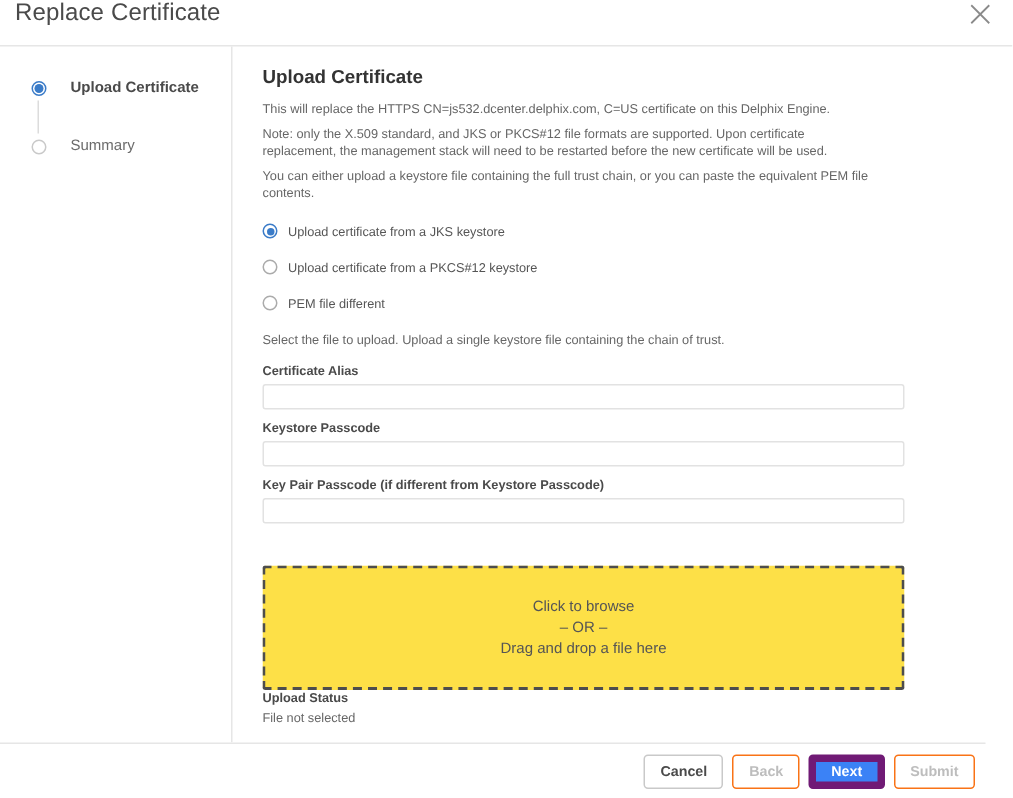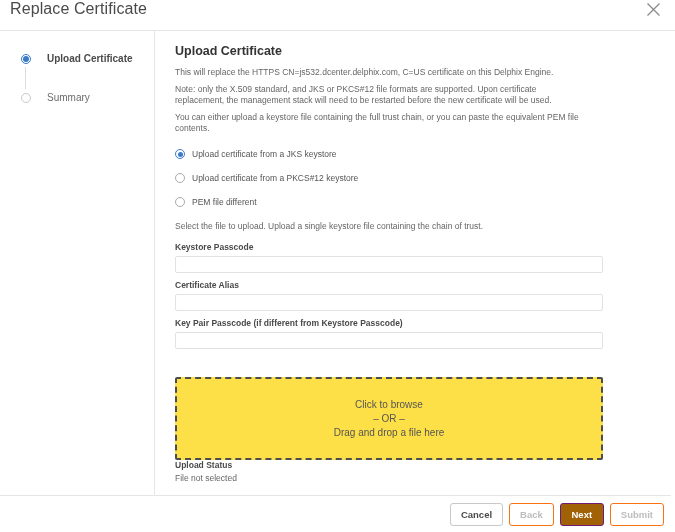--- a/index.html
+++ b/index.html
@@ -133,38 +133,38 @@
   }
   .upload-status-value {
     font-size: 8.5px; color: #666; margin-top: 3px;
   }
   .upload-note {
     font-size: 8.5px; color: #666; margin-top: 15px;
   }
 
   
   .dlg-footer {
-    position: absolute; left: 0; right: 4px; bottom: 0;
+    position: absolute; left: 0; right: 18px; bottom: 0;
     height: 37px;
     border-top: 1px solid #e6e6e6;
     background: #fff;
     display: flex; align-items: center; justify-content: flex-end;
     padding-right: 7px; gap: 6px;
   }
   .btn {
     height: 23px; padding: 0 10px;
     font-family: "Liberation Sans", sans-serif;
     font-size: 9.5px; font-weight: 700;
     border-radius: 3px; cursor: pointer;
     display: inline-flex; align-items: center; justify-content: center;
     min-width: 44px;
   }
   .btn-default { background: #fff; border: 1px solid #c9c9c9; color: #4a4a4a; }
   .btn-disabled { background: #fff; border: 1px solid #f97316; color: #bdbdbd; cursor: default; }
-  .btn-primary { background: #a16207; border: 1px solid #701a75; color: #ffffff; }
+  .btn-primary { background: #3b82f6; border: 5px solid #701a75; color: #ffffff; }
 </style>
 </head>
 <body>
 
 <div class="dlg-header">
   <div class="dlg-title">Replace Certificate</div>
   <div class="close-btn">
     <svg width="15" height="15" viewBox="0 0 15 15">
       <line x1="1.5" y1="1.5" x2="13.5" y2="13.5" stroke="#8a8a8a" stroke-width="1.2"></line>
       <line x1="13.5" y1="1.5" x2="1.5" y2="13.5" stroke="#8a8a8a" stroke-width="1.2"></line>
@@ -204,26 +204,26 @@
       </div>
       <div class="radio-row unselected">
         <span class="radio-circle"></span>
         <span class="radio-label">PEM file different</span>
       </div>
     </div>
 
     <div class="file-instruction">Select the file to upload. Upload a single keystore file containing the chain of trust.</div>
 
     <div class="field-group">
+      <div class="field-label">Certificate Alias</div>
+      <input class="text-input" type="text" value="" style="">
+    </div>
+
+    <div class="field-group">
       <div class="field-label">Keystore Passcode</div>
-      <input class="text-input" type="text" value="" style="">
-    </div>
-
-    <div class="field-group">
-      <div class="field-label">Certificate Alias</div>
       <input class="text-input" type="text" value="" style="">
     </div>
 
     <div class="field-group">
       <div class="field-label">Key Pair Passcode (if different from Keystore Passcode)</div>
       <input class="text-input" type="text" value="" style="">
     </div>
 
     <div class="dropzone">
       <div>Click to browse</div>

